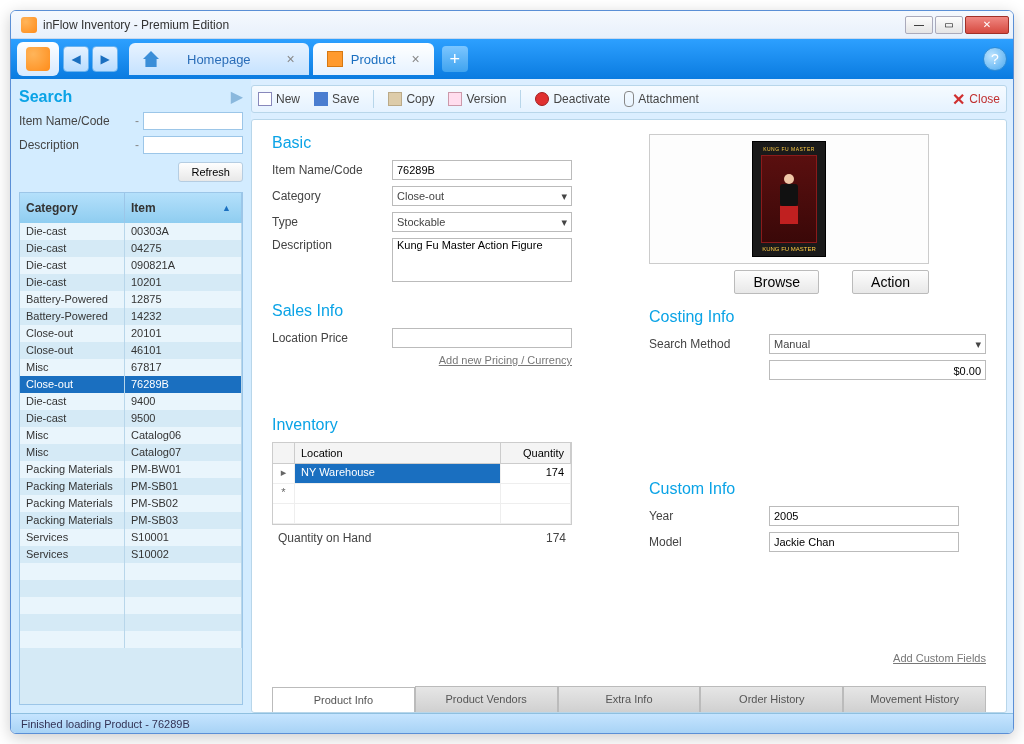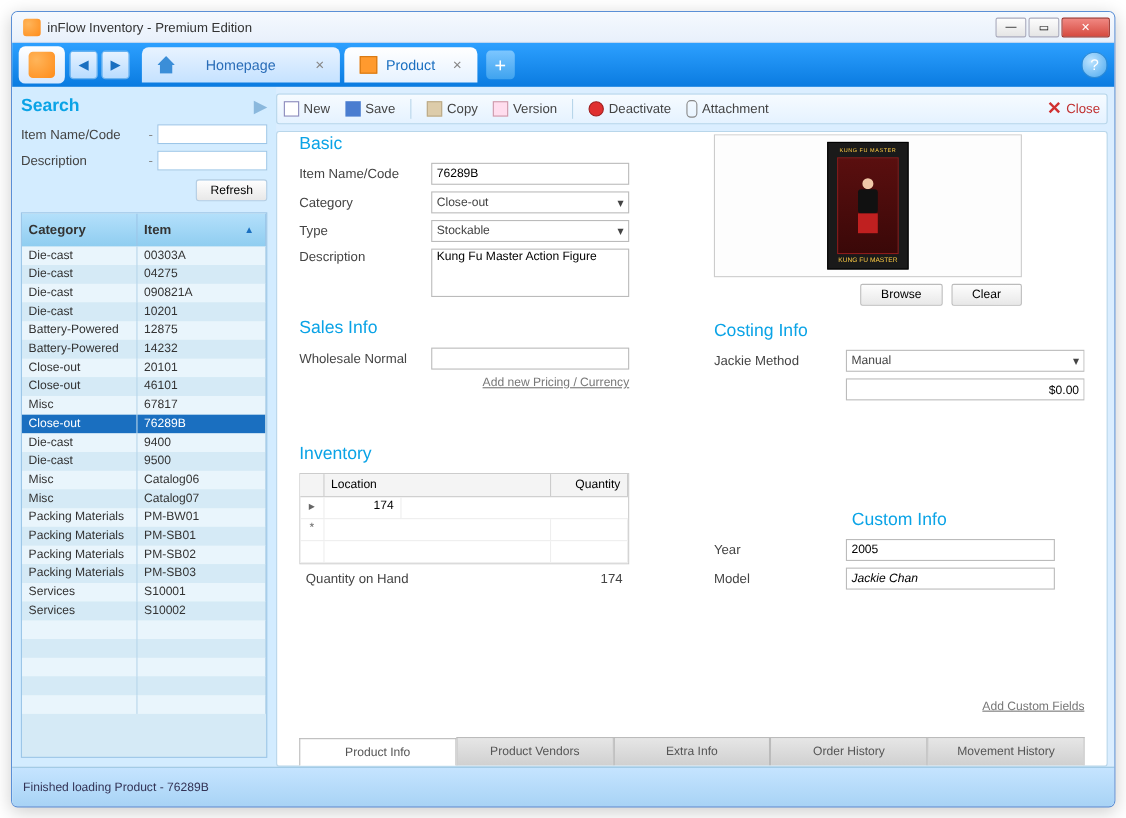--- a/index.html
+++ b/index.html
@@ -97,21 +97,21 @@
 .tico.save { background:#4a7dd0; }
 .tico.copy { background:#dca; border:1px solid #ba8; }
 .tico.ver { background:#fde; border:1px solid #c9a; }
 .tico.deact { background:#e03030; border-radius:50%; border:1px solid #a02020; }
 .tico.att { width:10px; height:16px; border:1px solid #888; border-radius:4px; }
 .tsep { width:1px; height:18px; background:#b8d6ea; margin-right:14px; }
 .tclose { margin-left:auto; display:flex; align-items:center; gap:4px; color:#c03030; cursor:pointer; }
 .tclose-x { color:#d03030; font-weight:bold; font-size:16px; }
 
 .content { flex:1; background:#fff; margin:6px 6px 0 0; border:1px solid #b8d6ea;
-  border-radius:3px; padding:2px 20px 0 20px; display:flex; flex-direction:column; overflow:hidden; }
+  border-radius:3px; padding:14px 20px 0 20px; display:flex; flex-direction:column; overflow:hidden; }
 .cols { display:flex; gap:40px; flex:1; overflow:auto; }
 .col { flex:1; }
 .sect-title { color:#0aa3e6; font-size:16px; margin-bottom:8px; }
 .frow { display:flex; align-items:center; margin-bottom:6px; font-size:12px; color:#444; }
 .frow label { width:120px; }
 .finput { flex:1; max-width:180px; height:20px; border:1px solid #bbb;
   font-size:11px; padding:0 4px; background:#fff; }
 .finput.desc { height:44px; resize:none; }
 .fsel { flex:1; max-width:180px; height:20px; border:1px solid #bbb;
   font-size:11px; background:#fff; display:flex; align-items:center;
@@ -126,22 +126,22 @@
   display:flex; flex-direction:column; align-items:center; padding:4px; }
 .pic-top { font-size:5px; color:#ffcc44; letter-spacing:0.5px; }
 .pic-window { flex:1; width:56px; background:linear-gradient(#5a0f0f,#3a0808);
   margin:3px 0; border:1px solid #8b1a1a; display:flex; align-items:center; justify-content:center; }
 .figure { width:20px; height:50px; position:relative; }
 .fig-head { width:10px; height:10px; background:#f0c8a8; border-radius:50%; margin:0 auto; }
 .fig-body { width:18px; height:22px; background:#111; margin:0 auto; border-radius:3px; }
 .fig-legs { width:18px; height:18px; background:#c02020; margin:0 auto; }
 .pic-bot { font-size:6px; color:#ffcc44; }
 .picbtns { display:flex; gap:8px; justify-content:flex-end; width:280px; }
-.picbtn { padding:3px 18px; font-size:11px; background:linear-gradient(#fdfdfd,#e8e8e8);
-  border:1px solid #bbb; border-radius:2px; cursor:pointer; }
+.picbtn { padding:3px 18px; font-size:14px; background:linear-gradient(#fdfdfd,#e8e8e8);
+  border:1px solid #bbb; border-radius:2px; cursor:pointer;margin-left:25px; }
 
 .costrow { display:flex; align-items:center; font-size:12px; color:#444; margin-bottom:6px; }
 .costrow label { width:120px; }
 .costsel { flex:1; height:20px; border:1px solid #bbb; font-size:11px;
   display:flex; align-items:center; justify-content:space-between; padding:0 4px; cursor:pointer; }
 .costval { height:20px; border:1px solid #bbb; text-align:right;
   padding:0 4px; font-size:11px; line-height:20px; margin-left:120px; }
 
 .invgrid { border:1px solid #ccc; width:300px; }
 .invgrid .ih { display:flex; background:#f4f4f4; font-size:11px; border-bottom:1px solid #ccc; }
@@ -156,21 +156,21 @@
 
 .custlink { font-size:11px; color:#777; text-decoration:underline;
   cursor:pointer; text-align:right; display:block; margin-top:100px; }
 
 .bottabs { display:flex; margin-top:4px; }
 .btab { flex:1; padding:6px 0; text-align:center; font-size:11px; color:#555;
   background:linear-gradient(#e6e6e6,#d0d0d0); border:1px solid #bbb;
   border-bottom:none; cursor:pointer; }
 .btab.active { background:#fff; border-bottom:1px solid #fff; position:relative; top:1px; }
 
-.status { height:36px; background:linear-gradient(#c5e4ff,#a8d3f5);
+.status { height:20px; background:linear-gradient(#c5e4ff,#a8d3f5);
   font-size:11px; color:#335; padding:0 10px; display:flex; align-items:center;
   border-top:1px solid #8fc0e0; }
 </style>
 </head>
 <body>
 
 <div class="window">
   <div class="titlebar">
     <div class="app-icon"></div>
     <div class="title-text">inFlow Inventory - Premium Edition</div>
@@ -388,34 +388,35 @@
                   <span>▾</span>
                 </div>
               </div>
             <div class="frow" style="align-items:flex-start;">
                 <label>Description</label>
                 <textarea class="finput desc" style="">Kung Fu Master Action Figure</textarea>
               </div>
 
             <div class="sect-title" style="margin-top:20px;">Sales Info</div>
             <div class="frow">
-                <label>Wholesale Normal</label>
+                <label>Location Price</label>
                 <input class="finput fnum" value="" style="">
               </div>
             <a class="pricelink">Add new Pricing / Currency</a>
 
             <div class="sect-title" style="margin-top:50px;">Inventory</div>
             <div class="invgrid">
               <div class="ih">
                 <div class="ic0"></div>
                 <div class="ic1">Location</div>
                 <div class="ic2">Quantity</div>
               </div>
               <div class="ir sel">
                 <div class="ic0">▸</div>
+                <div class="ic1">NY Warehouse</div>
                 <div class="ic2">174</div>
               </div>
               <div class="ir">
                   <div class="ic0">*</div>
                   <div class="ic1"></div>
                   <div class="ic2"></div>
                 </div>
               <div class="ir">
                   <div class="ic0"></div>
                   <div class="ic1"></div>
@@ -437,41 +438,41 @@
                       <div class="fig-head"></div>
                       <div class="fig-body"></div>
                       <div class="fig-legs"></div>
                     </div>
                   </div>
                 <div class="pic-bot">KUNG FU MASTER</div>
               </div>
             </div>
             <div class="picbtns">
               <button class="picbtn">Browse</button>
-              <button class="picbtn">Clear</button>
+              <button class="picbtn">Action</button>
             </div>
 
             <div class="sect-title" style="margin-top:14px;">Costing Info</div>
             <div class="costrow">
-                <label>Jackie Method</label>
+                <label>Search Method</label>
                 <div class="costsel">
                   <span>Manual</span>
                   <span>▾</span>
                 </div>
               </div>
             <div class="costval">$0.00</div>
 
-            <div class="sect-title" style="margin-top:100px;text-align:center;">Custom Info</div>
+            <div class="sect-title" style="margin-top:100px;">Custom Info</div>
             <div class="frow">
                 <label>Year</label>
                 <input class="finput" style="max-width: 190px;" value="2005">
               </div>
             <div class="frow">
                 <label>Model</label>
-                <input class="finput" style="max-width: 190px; font-style: italic;" value="Jackie Chan">
+                <input class="finput" style="max-width: 190px;" value="Jackie Chan">
               </div>
             <a class="custlink">Add Custom Fields</a>
           </div>
         </div>
 
         <div class="bottabs" id="bottabs">
             <div class="btab active">Product Info</div>
             <div class="btab">Product Vendors</div>
             <div class="btab">Extra Info</div>
             <div class="btab">Order History</div>

